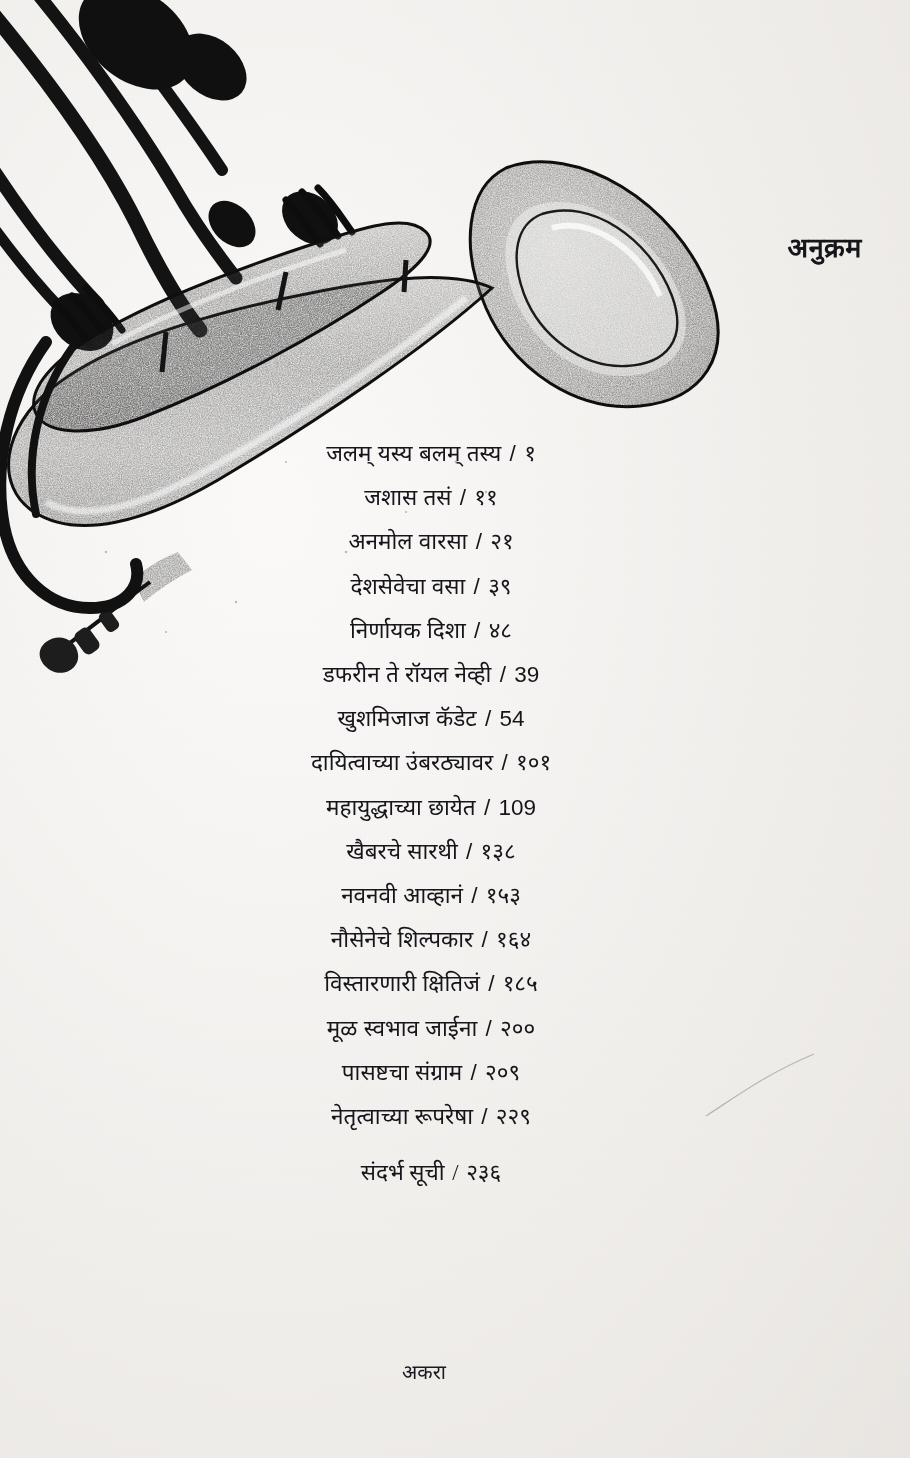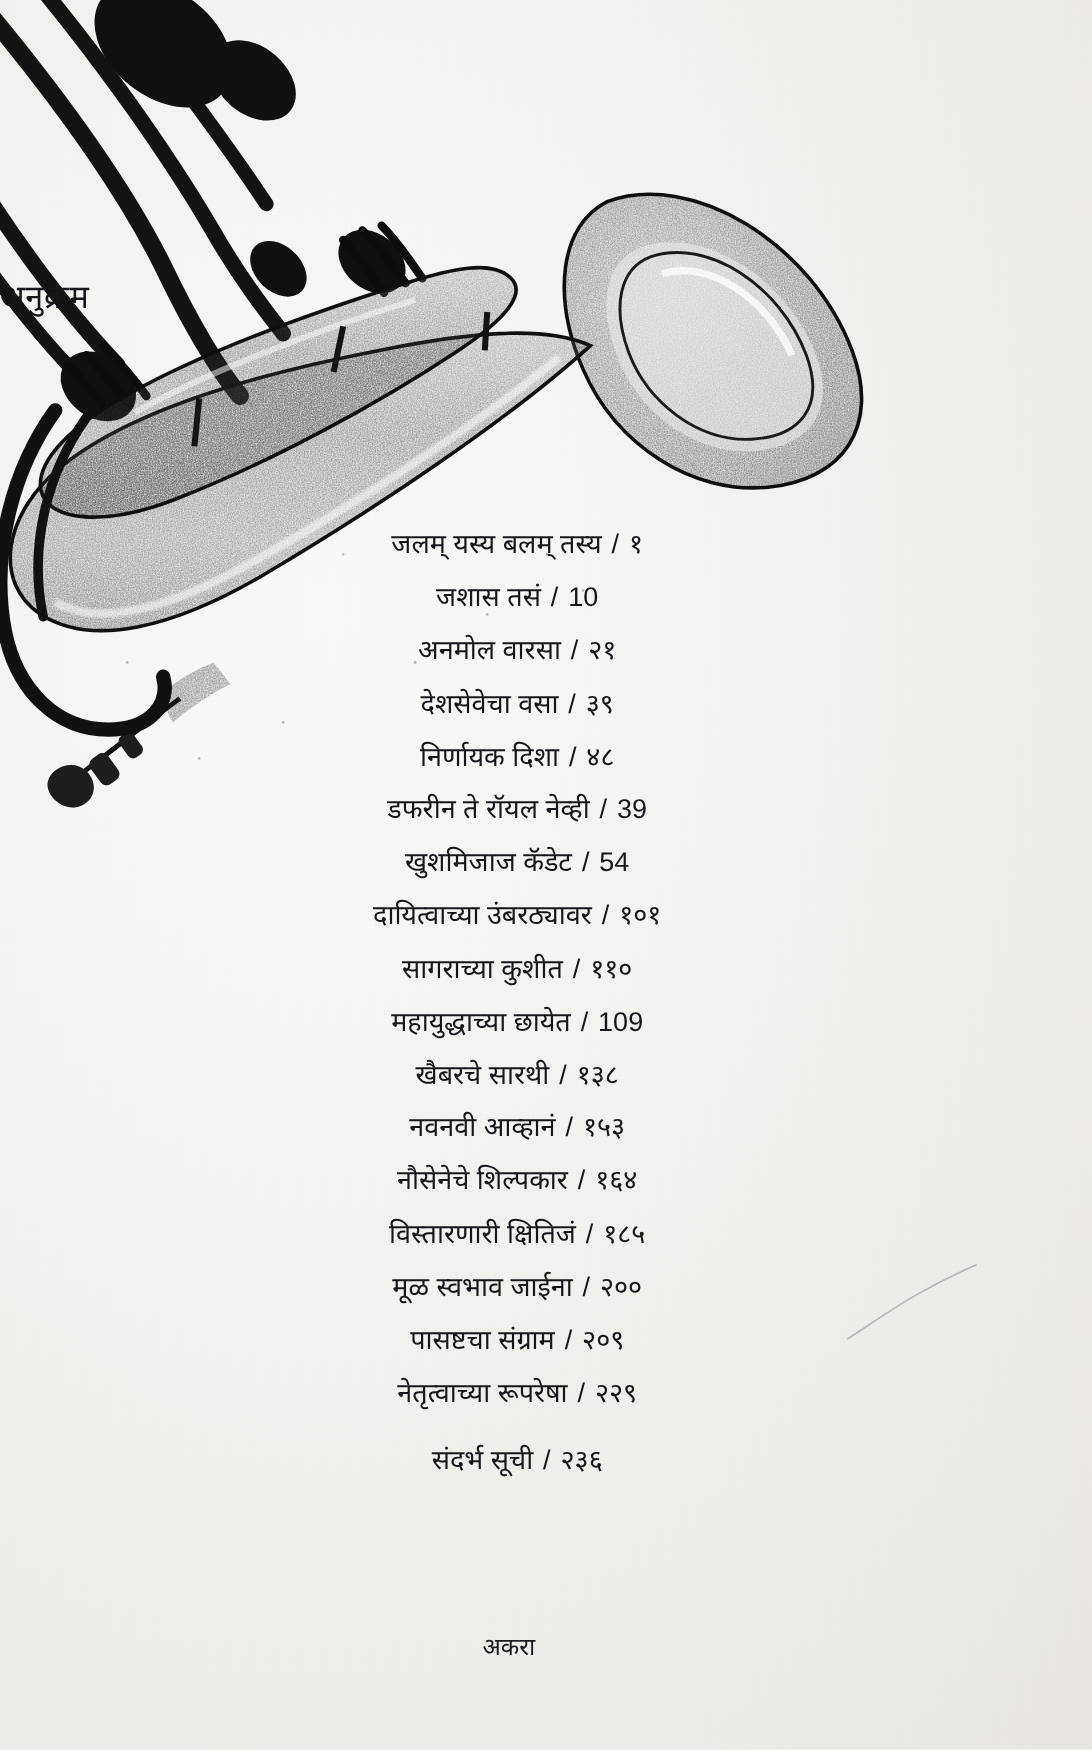--- a/index.html
+++ b/index.html
@@ -41,23 +41,23 @@
     height: 730px;
   }
   .illustration svg { display: block; width: 100%; height: 100%; }
 
   
   .toc-heading {
     position: absolute;
     left: 0;
     top: 228px;
     width: 862px;
-    text-align: left;
+    text-align: right;
     font-family: "Liberation Sans", sans-serif;
-    font-weight: normal;
+    font-weight: bold;
     font-size: 27px;
     letter-spacing: .5px;
     color: #16161a;
   }
 
   
   .toc-list {
     position: absolute;
     left: 0;
     top: 432px;
@@ -69,20 +69,21 @@
     font-family: "Liberation Sans", sans-serif;
     font-size: 22.5px;
     line-height: 44.2px;
     white-space: nowrap;
     color: #15151a;
   }
   .toc-row .sep { padding: 0 2px; }
 
   .toc-row.last {
     margin-top: 12px;
+    font-family: Liberation Serif, serif;
   }
 
   
   .folio {
     position: absolute;
     left: 0;
     top: 1358px;
     width: 848px;
     text-align: center;
     font-size: 20px;
@@ -241,21 +242,21 @@
 
     <div class="toc-row">
       <span>जलम् यस्य बलम् तस्य</span>
       <span class="sep">/</span>
       <span>१</span>
     </div>
 
     <div class="toc-row">
       <span>जशास तसं</span>
       <span class="sep">/</span>
-      <span>10</span>
+      <span>११</span>
     </div>
 
     <div class="toc-row">
       <span>अनमोल वारसा</span>
       <span class="sep">/</span>
       <span>२१</span>
     </div>
 
 
     <div class="toc-row">
@@ -281,25 +282,20 @@
       <span class="sep">/</span>
       <span>54</span>
     </div>
 
     <div class="toc-row">
       <span>दायित्वाच्या उंबरठ्यावर</span>
       <span class="sep">/</span>
       <span>१०१</span>
     </div>
 
-    <div class="toc-row">
-      <span>सागराच्या कुशीत</span>
-      <span class="sep">/</span>
-      <span>११०</span>
-    </div>
 
     <div class="toc-row">
       <span>महायुद्धाच्या छायेत</span>
       <span class="sep">/</span>
       <span>109</span>
     </div>
 
     <div class="toc-row">
       <span>खैबरचे सारथी</span>
       <span class="sep">/</span>

